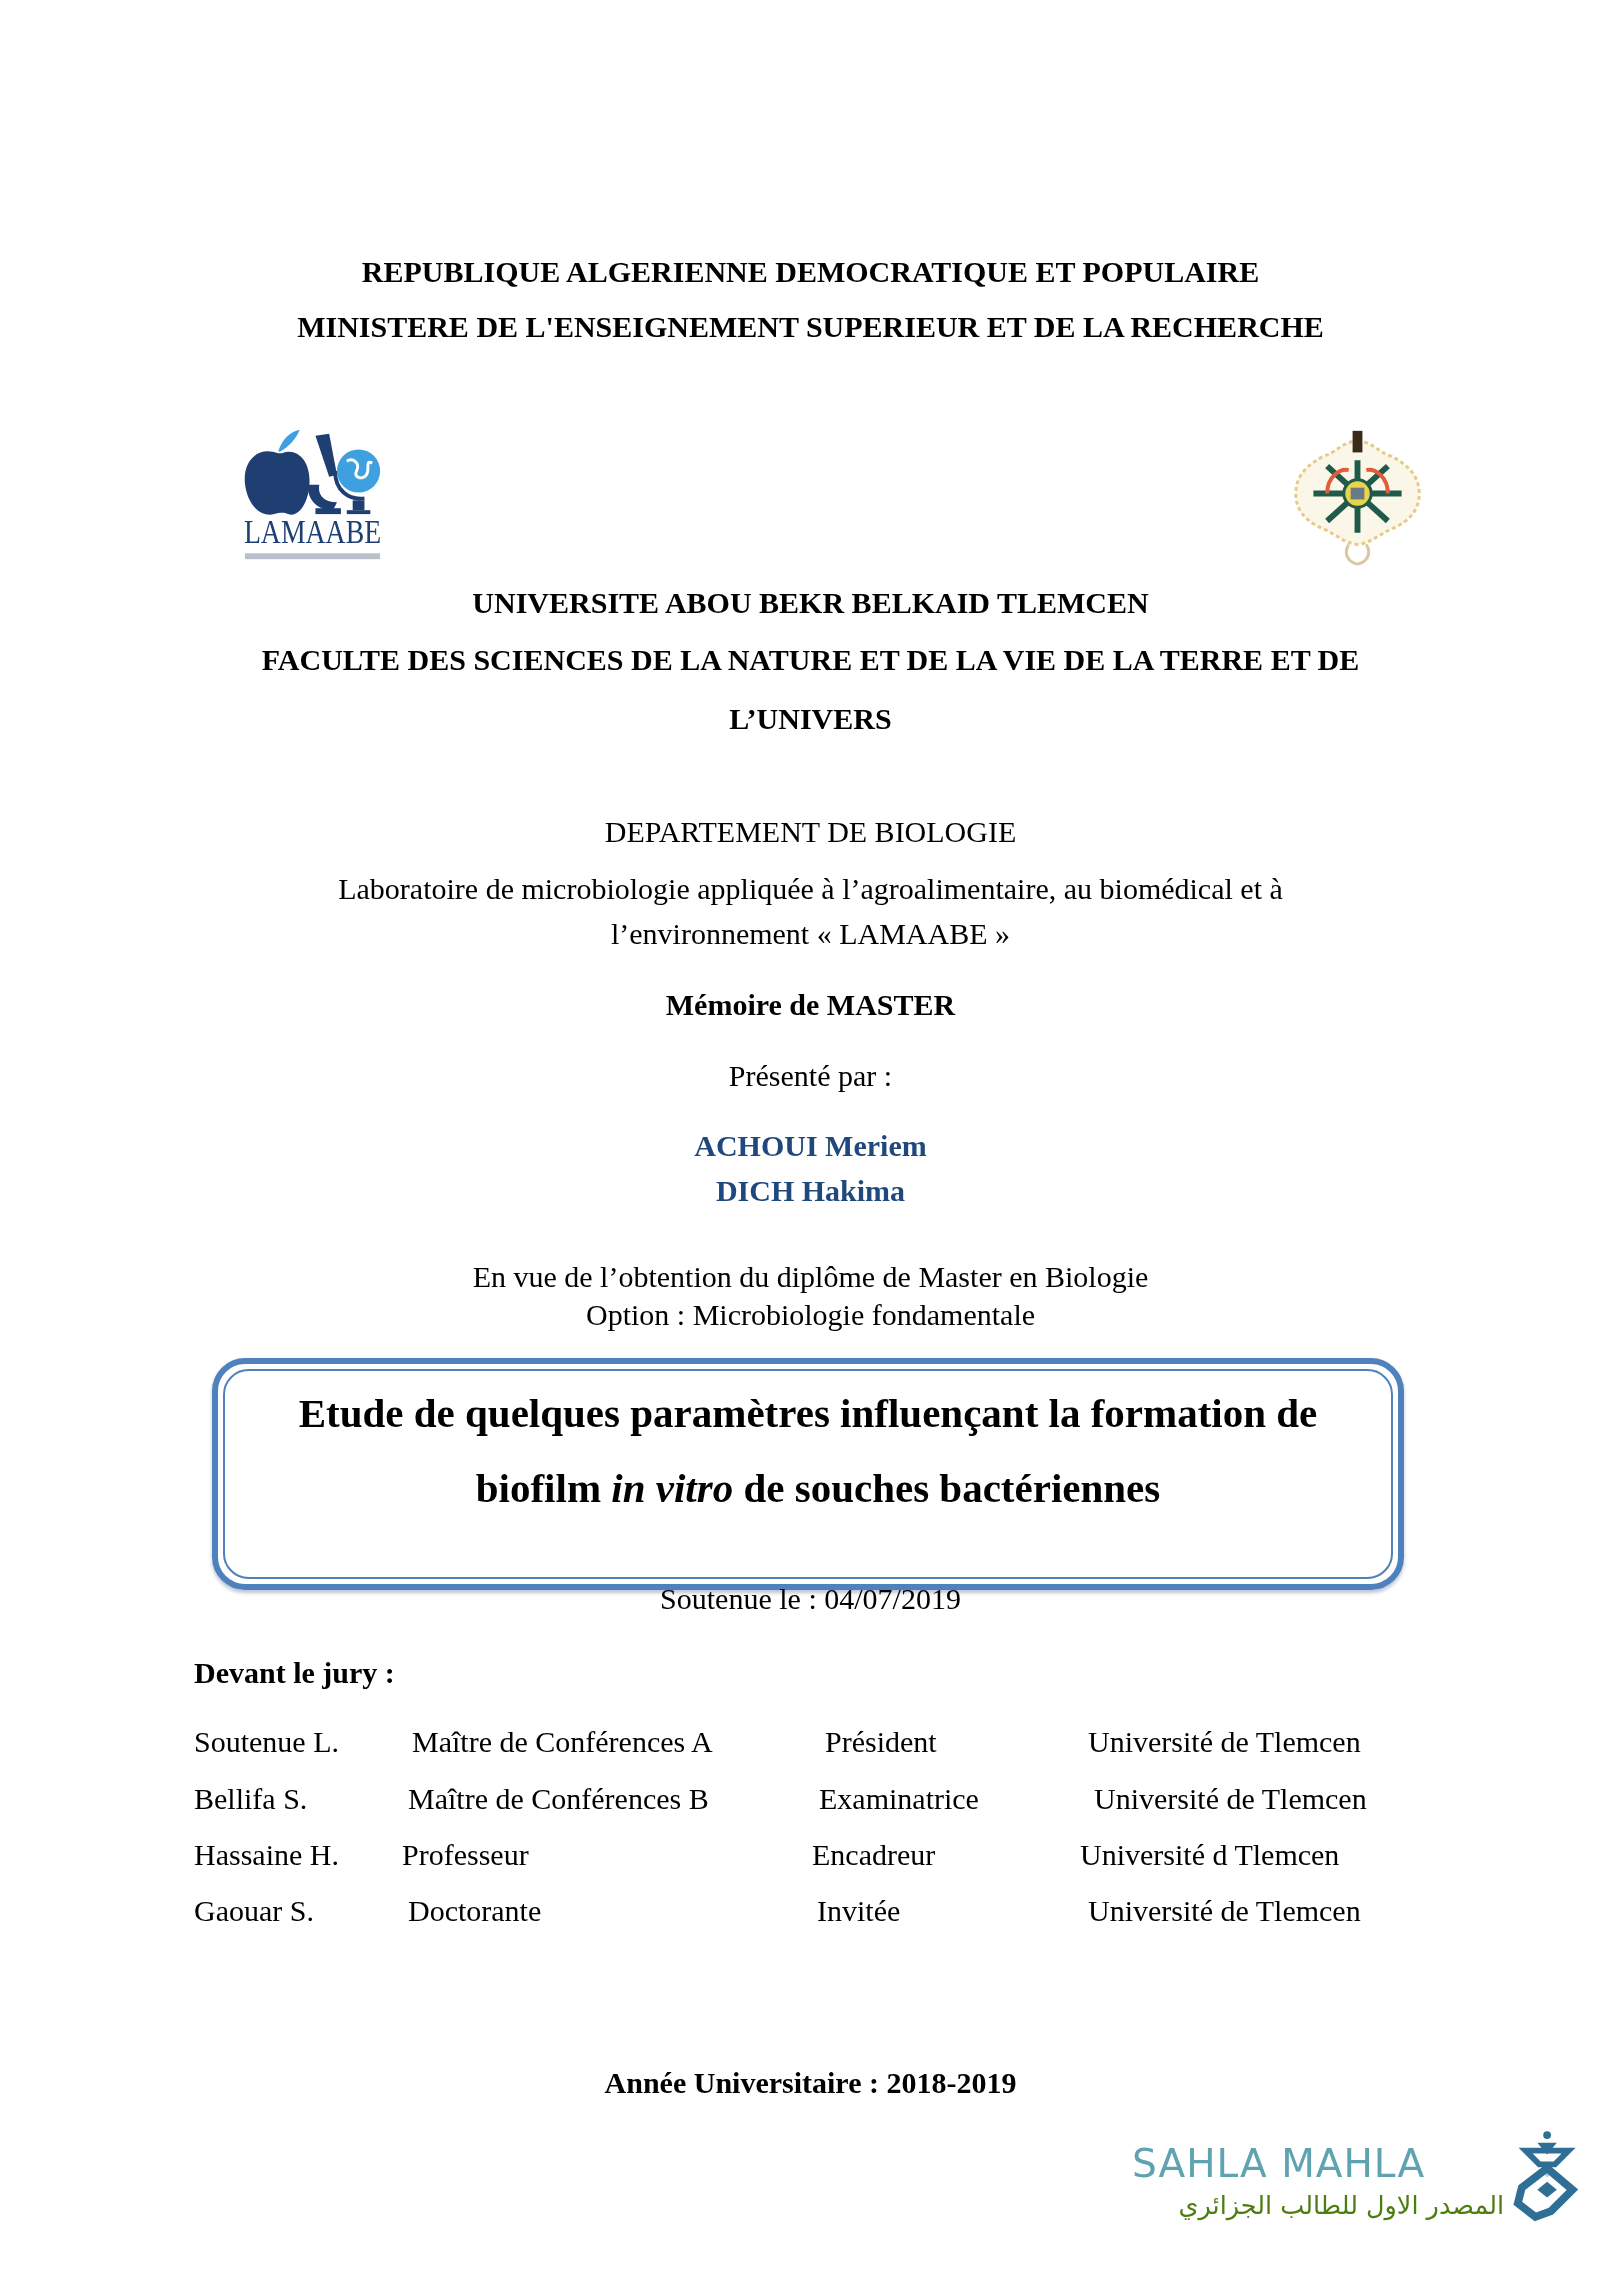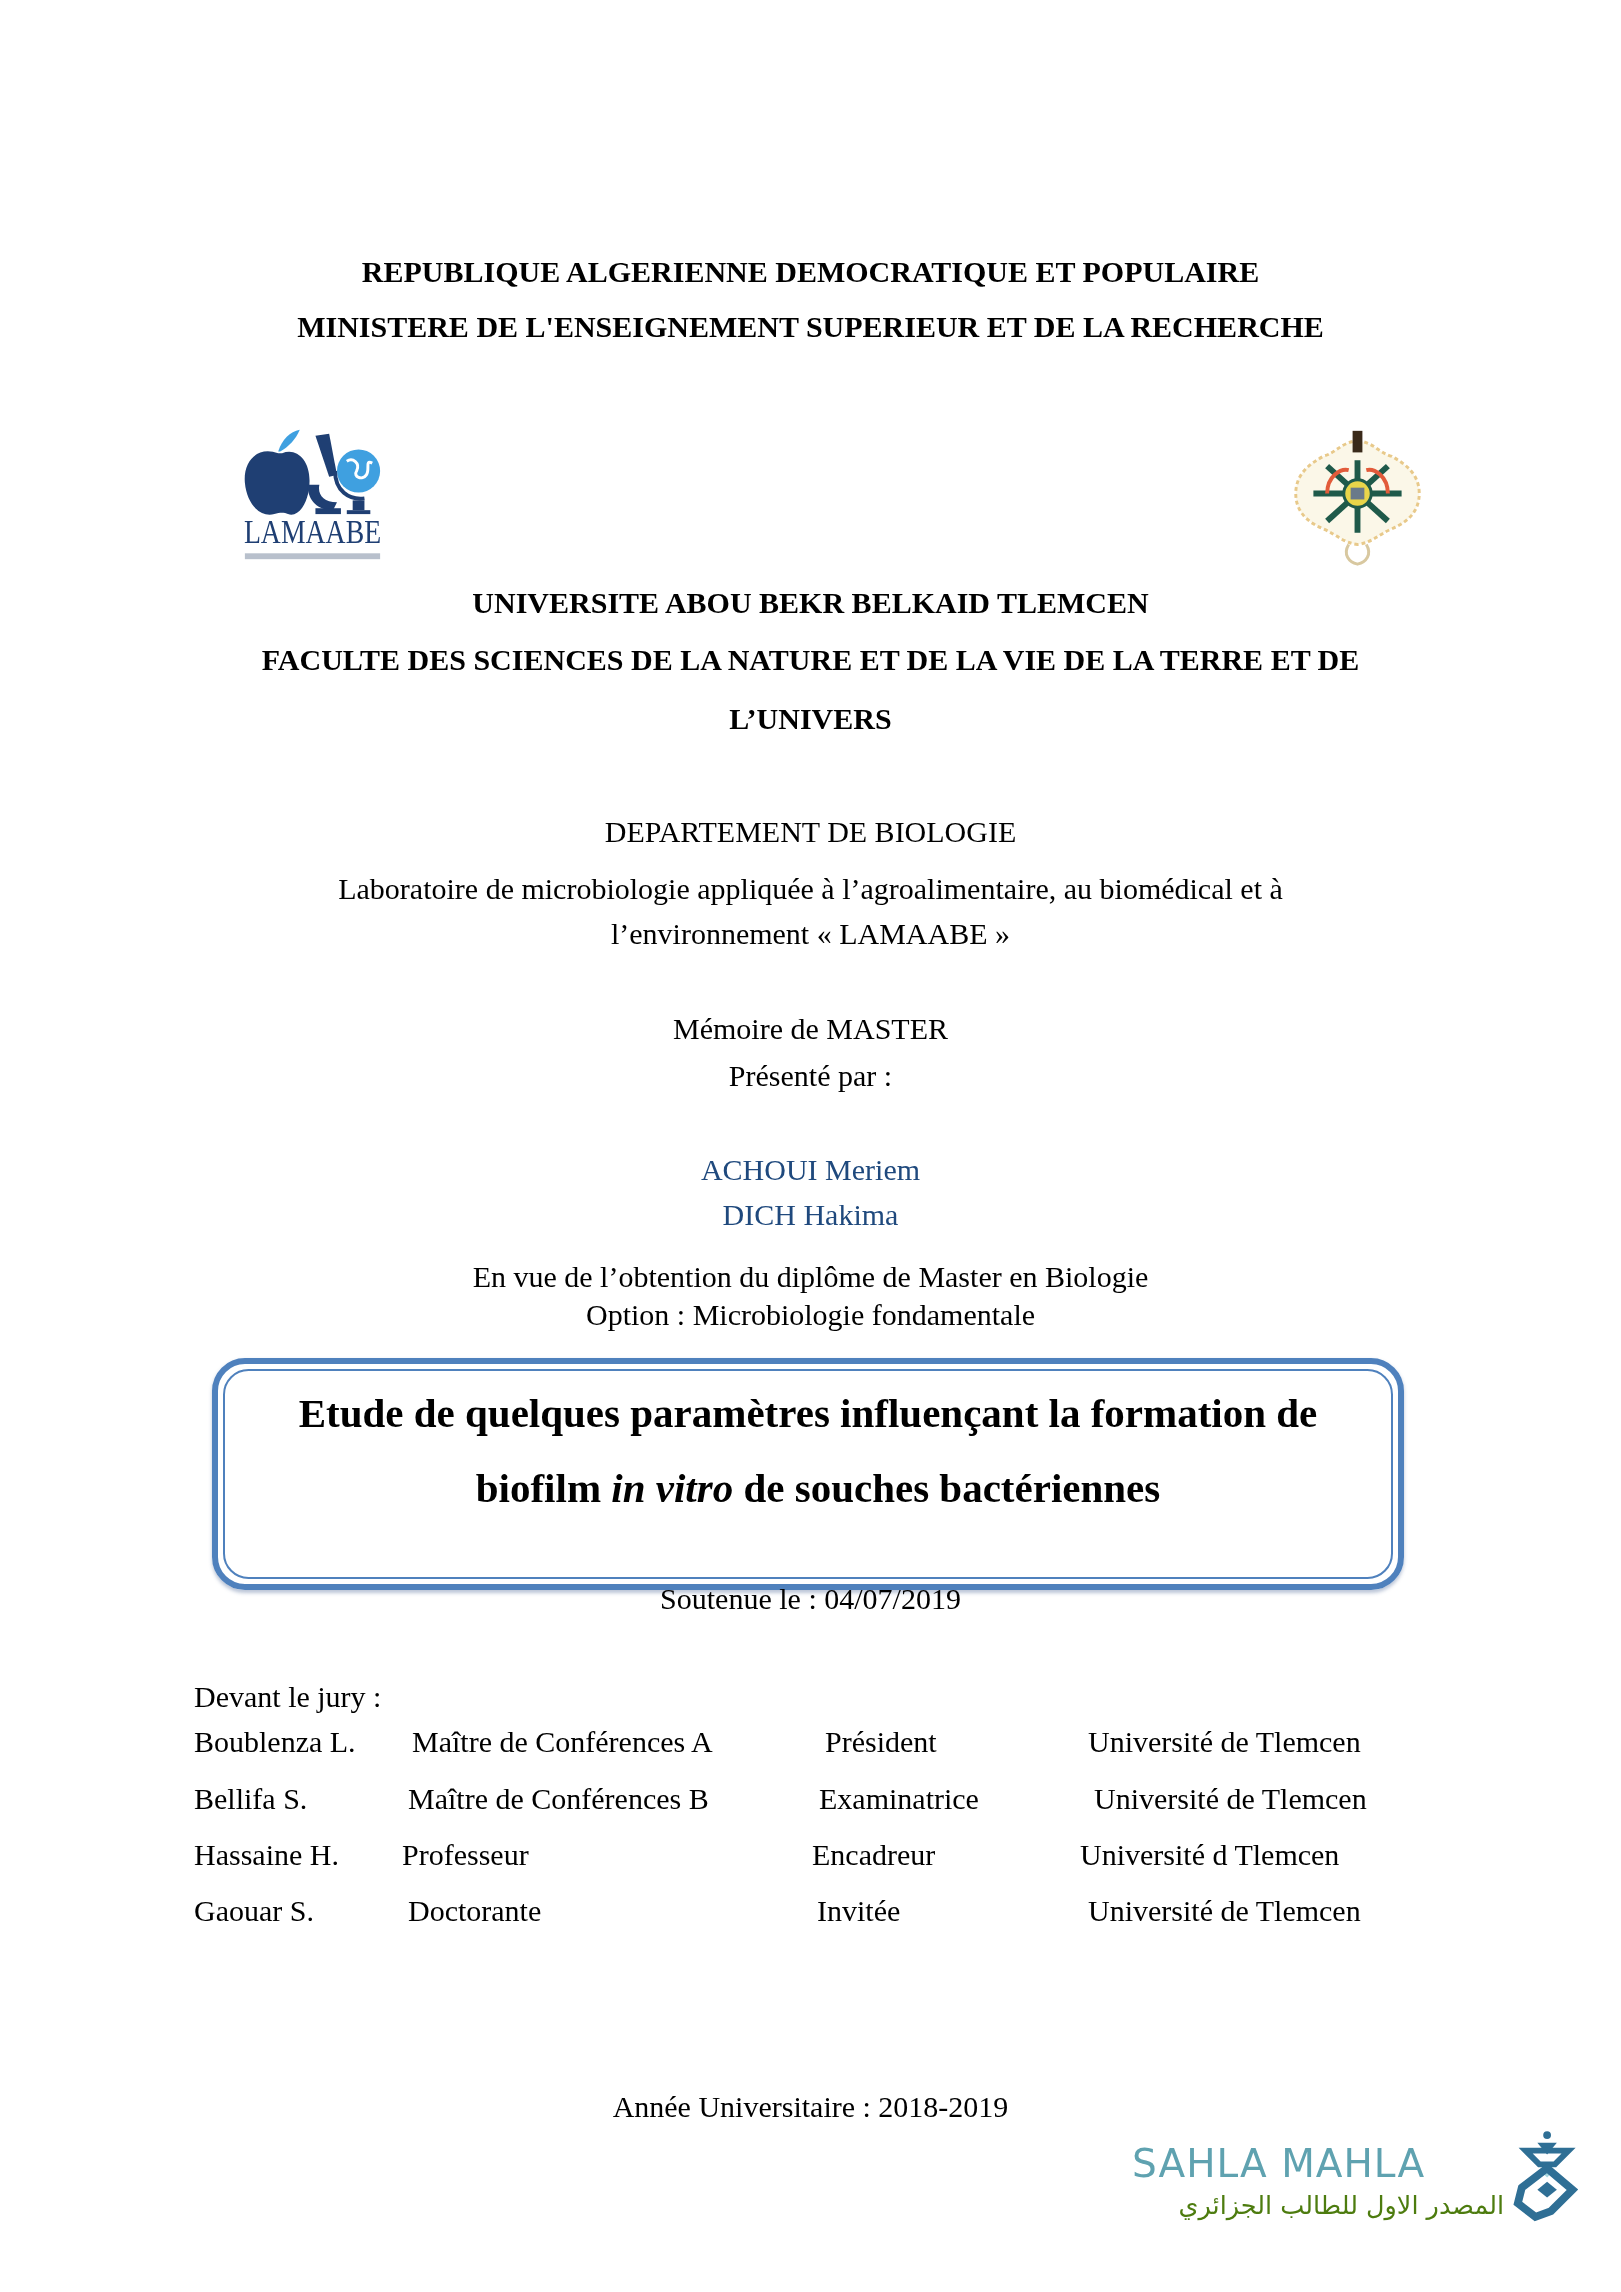--- a/index.html
+++ b/index.html
@@ -4,21 +4,21 @@
 <style>
   html, body { margin: 0; padding: 0; background: #ffffff; }
   body {
     width: 1621px; height: 2293px; position: relative; overflow: hidden;
     font-family: "Liberation Serif", "DejaVu Serif", serif; color: #000;
   }
   .abs { position: absolute; }
   .center { left: 0; width: 1621px; text-align: center; }
   .hdr { font-weight: bold; font-size: 30px; letter-spacing: 0px; line-height: 1; }
   .reg { font-size: 30px; line-height: 1; }
-  .bold { font-weight: normal; margin-top: 24px; }
+  .bold { font-weight: bold; }
   .blue { color: #1f497d; }
 
   
   #lamaabe-logo { left: 239px; top: 416px; width: 147px; height: 157px; }
   #univ-logo { left: 1284px; top: 423px; width: 147px; height: 147px; }
 
   
   #title-box {
     left: 212px; top: 1358px; width: 1192px; height: 232px;
     border: 6.9px solid #4f81bd; border-radius: 33px; box-sizing: border-box;
@@ -103,21 +103,21 @@
   <div id="title-box-inner"></div>
   <div class="abs title-line" style="left:0; width:100%; text-align:center; top:29px;">Etude de quelques paramètres influençant la formation de</div>
   <div class="abs title-line" style="left:0; width:100%; text-align:center; top:104px;margin-left:10px;"><span>biofilm </span><i>in vitro</i><span> de souches bactériennes</span></div>
 </div>
 
 <div class="abs center reg" style="top:1584px;">Soutenue le : 04/07/2019</div>
 
 <div class="abs reg bold" style="left:194px; top:1658px;">Devant le jury :</div>
 
 <div class="jury-row" style="left:0; top:1727px; width:1621px; height:33px;">
-  <span style="left:194px;">Boublenza L.</span>
+  <span style="left:194px;">Soutenue L.</span>
   <span style="left:412px;">Maître de Conférences A</span>
   <span style="left:825px;">Président</span>
   <span style="left:1088px;">Université de Tlemcen</span>
 </div>
 <div class="jury-row" style="left:0; top:1784px; width:1621px; height:33px;">
   <span style="left:194px;">Bellifa S.</span>
   <span style="left:408px;">Maître de Conférences B</span>
   <span style="left:819px;">Examinatrice</span>
   <span style="left:1094px;">Université de Tlemcen</span>
 </div>

